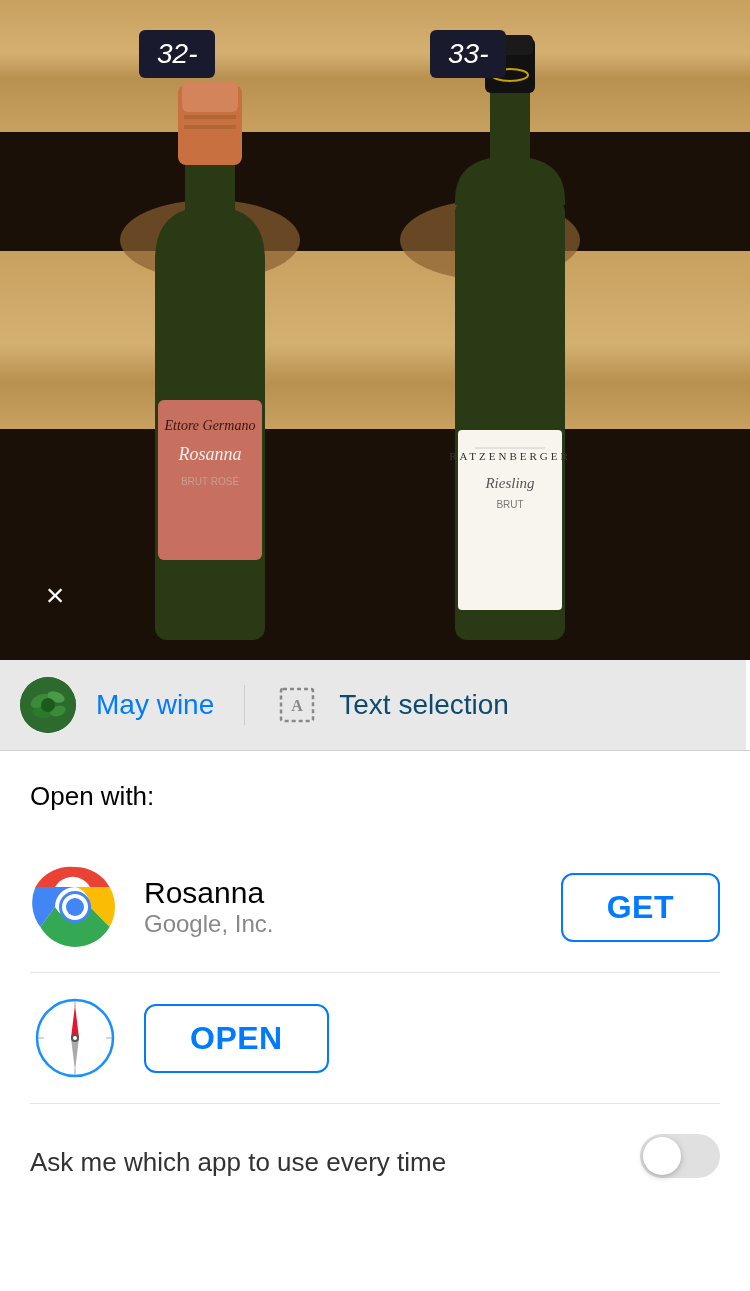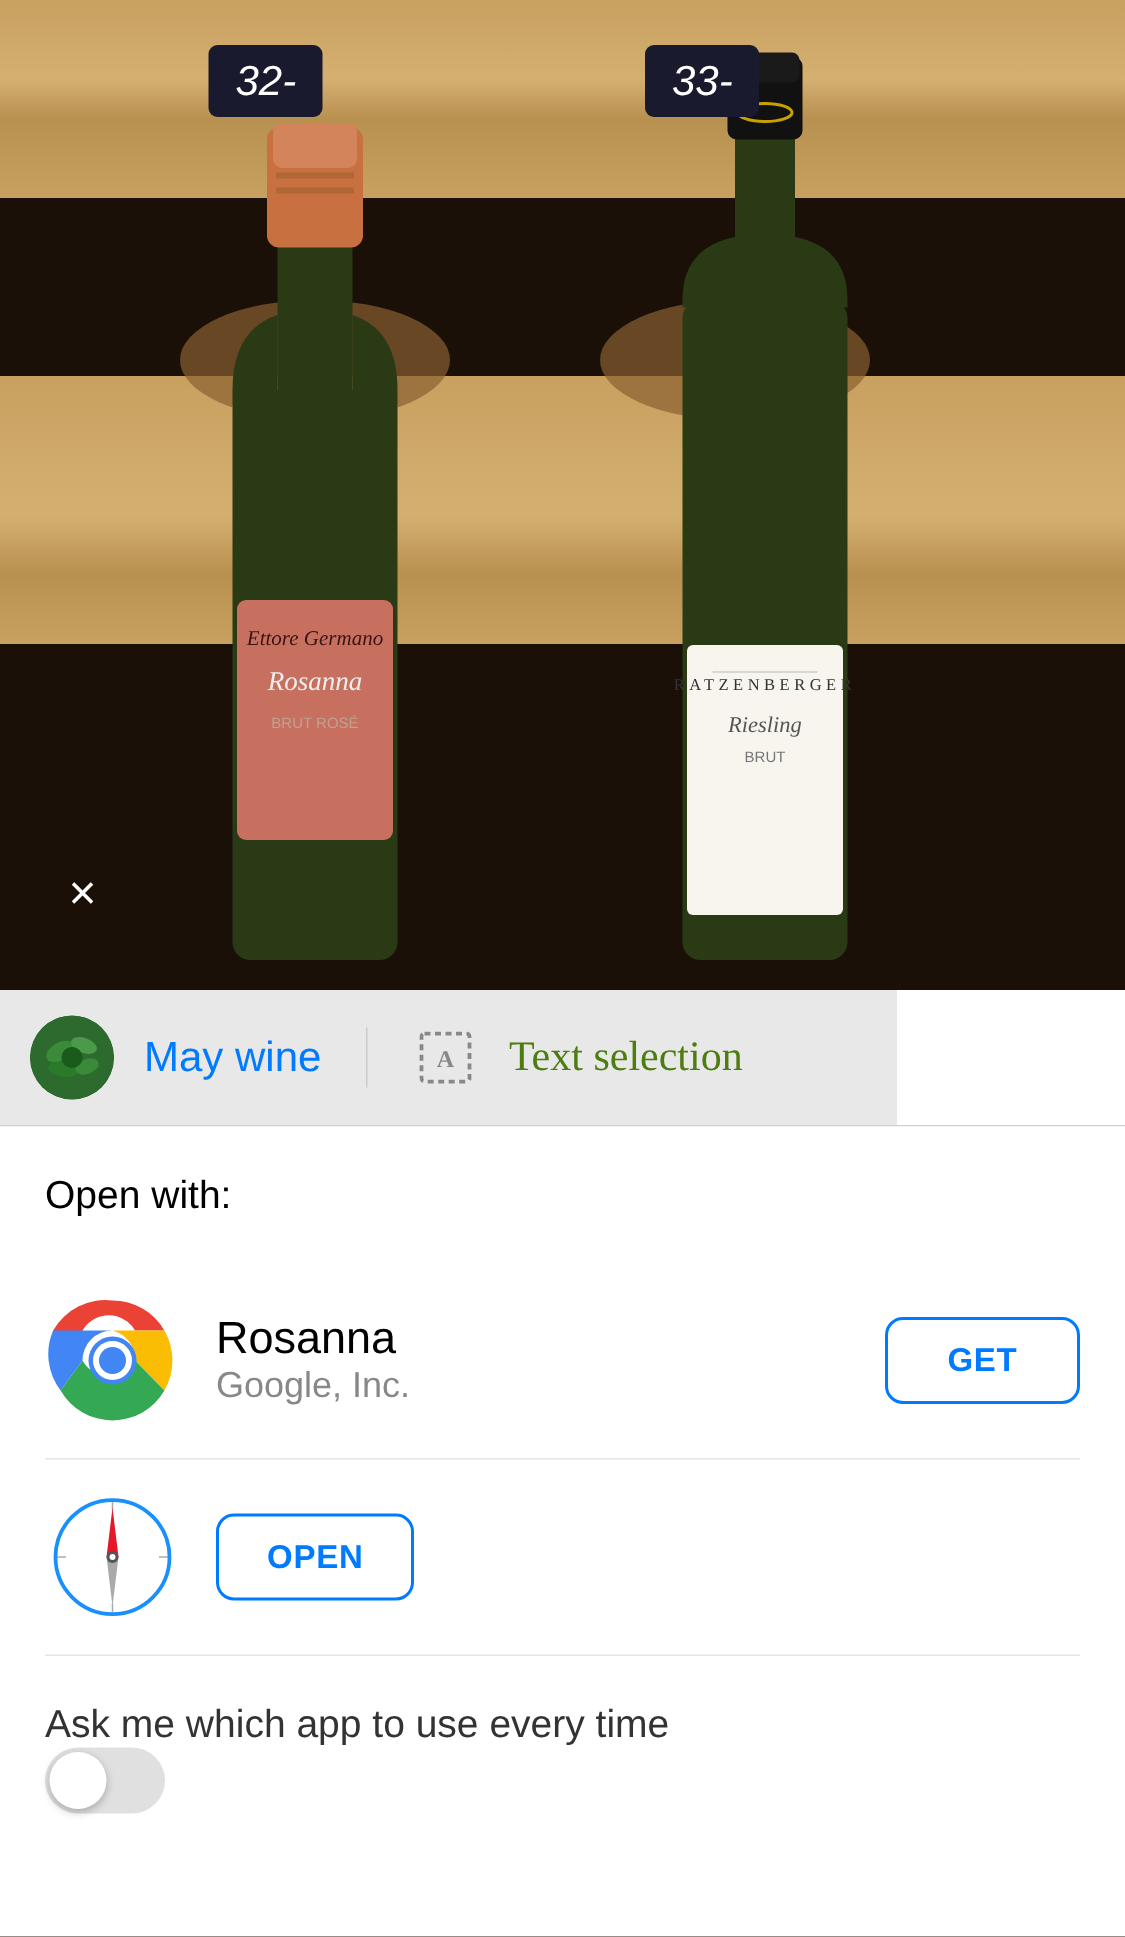--- a/index.html
+++ b/index.html
@@ -78,21 +78,21 @@
     }
     .close-x {
       color: white;
       font-size: 32px;
       font-weight: 200;
       line-height: 1;
     }
 
     
     .bottom-bar {
-      width: 598px;
+      width: 746px;
       height: 90px;
       background: #e8e8e8;
       display: flex;
       align-items: center;
       padding: 0 20px;
       gap: 20px;
     }
 
     .may-wine-avatar {
       width: 56px;
@@ -123,23 +123,22 @@
     .text-selection-icon {
       width: 44px;
       height: 44px;
       display: flex;
       align-items: center;
       justify-content: center;
       flex-shrink: 0;
     }
 
     .text-selection-label {
-      color: #4d7c0f;
+      color: #0c4a6e;
       font-size: 28px;
-      font-family: Liberation Serif, serif;
     }
 
     
     .separator {
       width: 100%;
       height: 1px;
       background: #d0d0d0;
     }
 
     
@@ -187,22 +186,22 @@
       font-size: 24px;
       color: #888;
       display: block;
     }
 
     .action-btn {
       border: 2px solid #007aff;
       color: #007aff;
       background: #fff;
       border-radius: 12px;
-      padding: 14px 32px;
-      font-size: 22px;
+      padding: 14px 44px;
+      font-size: 32px;
       font-weight: 600;
       cursor: pointer;
       letter-spacing: 0.5px;
       min-width: 130px;
       text-align: center;
     }
 
     
     .chrome-icon {
       width: 90px;
@@ -212,24 +211,23 @@
     
     .safari-icon {
       width: 90px;
       height: 90px;
       border-radius: 20px;
     }
 
     
     .ask-row {
       display: flex;
-      align-items: flex-start;
+      align-items: flex-end;
       padding: 30px;
       background: #fff;
-      flex-direction: column;
     }
 
     .ask-label {
       flex: 1;
       font-size: 26px;
       color: #333;
     }
 
     .toggle {
       width: 80px;

